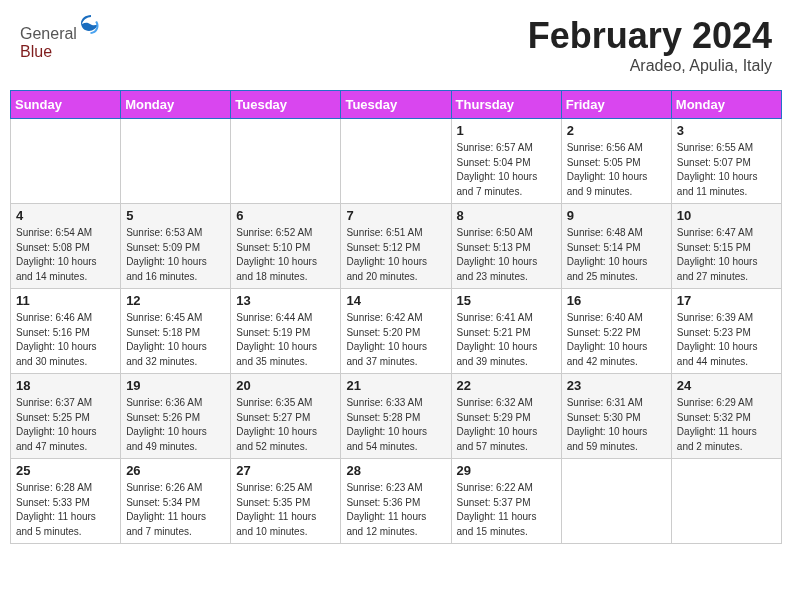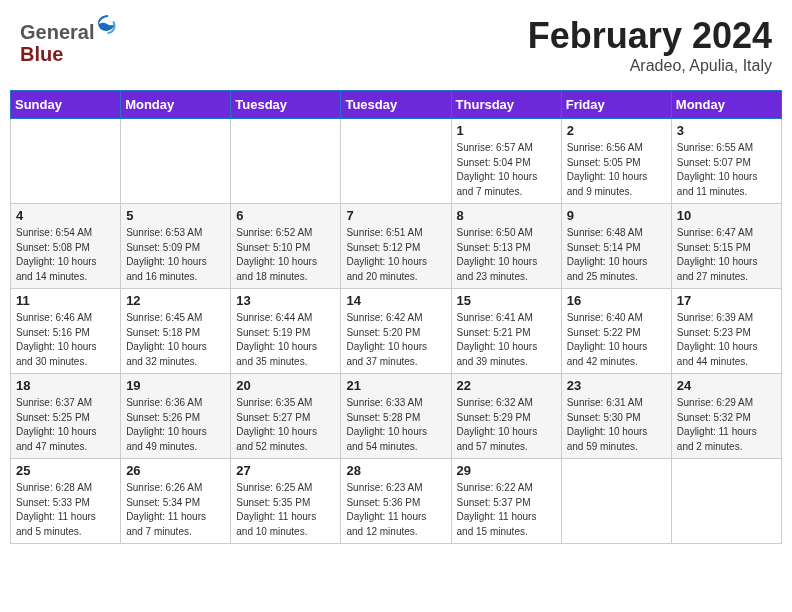--- a/index.html
+++ b/index.html
@@ -15,22 +15,22 @@
       justify-content: space-between;
       align-items: flex-start;
       margin-bottom: 10px;
       padding: 5px 10px;
     }
     .logo {
       display: flex;
       align-items: center;
     }
     .logo-text {
-      font-size: 20px;
-      font-weight: bold;
+      font-size: 16px;
+      font-weight: normal;
       line-height: 1.1;
     }
     .logo-general { color: #555; }
     .logo-blue { color: #7f1d1d; }
     .logo-icon {
       width: 24px;
       height: 24px;
       margin-left: 2px;
     }
     .title-section {
@@ -44,21 +44,21 @@
     .subtitle {
       font-size: 16px;
       color: #444;
     }
     .calendar {
       width: 100%;
       border-collapse: collapse;
       font-size: 11px;
     }
     .calendar th {
-      background: #6d28d9;
+      background: #d946ef;
       color: #fff;
       padding: 6px 4px;
       text-align: left;
       font-size: 13px;
       font-weight: bold;
       border: 1px solid #2471c8;
     }
     .calendar td {
       border: 1px solid #ccc;
       vertical-align: top;

